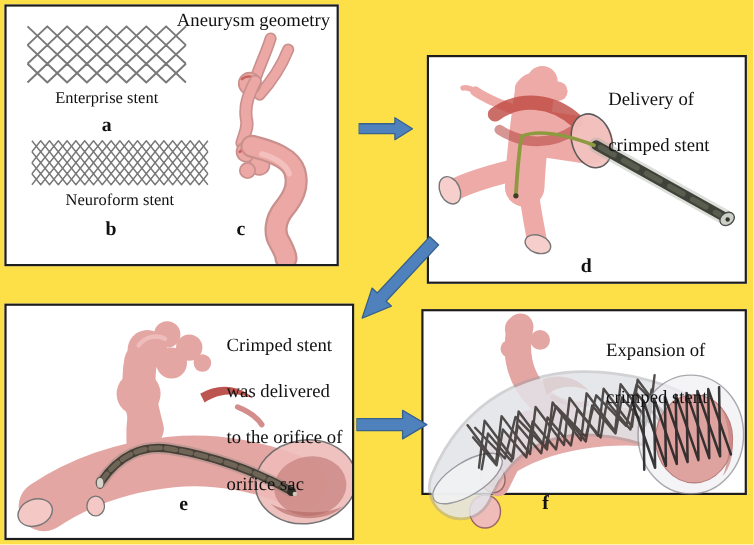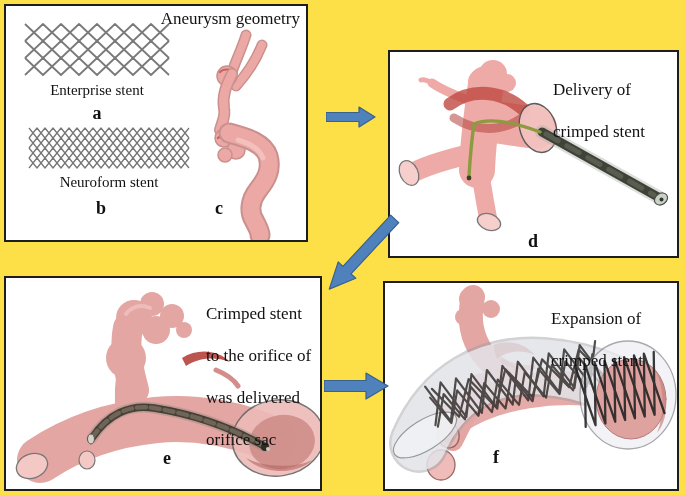--- a/index.html
+++ b/index.html
@@ -151,28 +151,28 @@
         <path d="M86,160 C102,136 124,126 148,130 C186,136 226,150 258,168" stroke="#463f36" stroke-width="7.5"></path>
         <path d="M86,160 C102,136 124,126 148,130 C186,136 226,150 258,168" stroke="#6e6557" stroke-width="4.5" stroke-dasharray="9 5"></path>
         <ellipse cx="85" cy="161" rx="3.5" ry="5" fill="#d8d2c8" stroke="#555" stroke-width="1"></ellipse>
         <circle cx="259" cy="169" r="4" fill="#2e2a24"></circle>
         <circle cx="262" cy="171" r="2" fill="#cfcabf"></circle>
       </g>
     </svg>
 
     <div class="abs title" style="left:200px;top:4px;">
       <div>Crimped stent</div>
+      <div>was delivered</div>
       <div>to the orifice of</div>
-      <div>was delivered</div>
       <div>orifice sac</div>
     </div>
     <div class="abs tag" style="left:148px;top:170px;">e</div>
   </section>
 
-  <section class="panel" style="left:383px;top:281px;width:296px;height:210px;">
+  <section class="panel" style="left:383px;top:281px;width:296px;height:169px;">
 
     <svg class="abs" style="left:0;top:0;" width="292" height="206" viewBox="0 0 292 206">
       <g fill="none" stroke-linecap="round">
 
         <path d="M70,135 C110,108 170,100 225,108" stroke="#e2a29f" stroke-width="34" opacity="0.9"></path>
 
         <path d="M88,14 C82,40 88,62 106,80 C114,88 124,94 134,98" stroke="#e3a6a3" stroke-width="24"></path>
         <circle cx="86" cy="16" r="12" fill="#e3a6a3"></circle>
         <circle cx="106" cy="26" r="9" fill="#e3a6a3"></circle>
         <circle cx="78" cy="34" r="8" fill="#e3a6a3"></circle>

